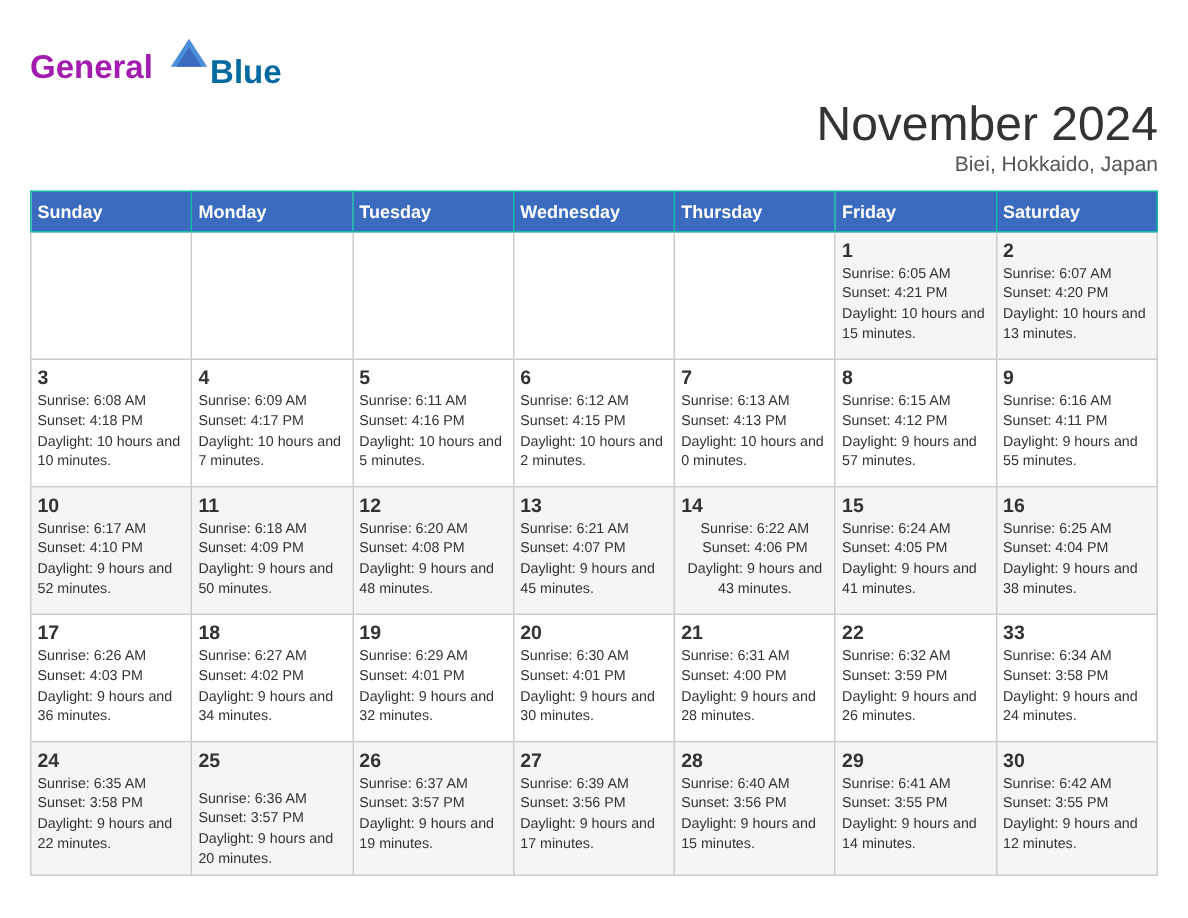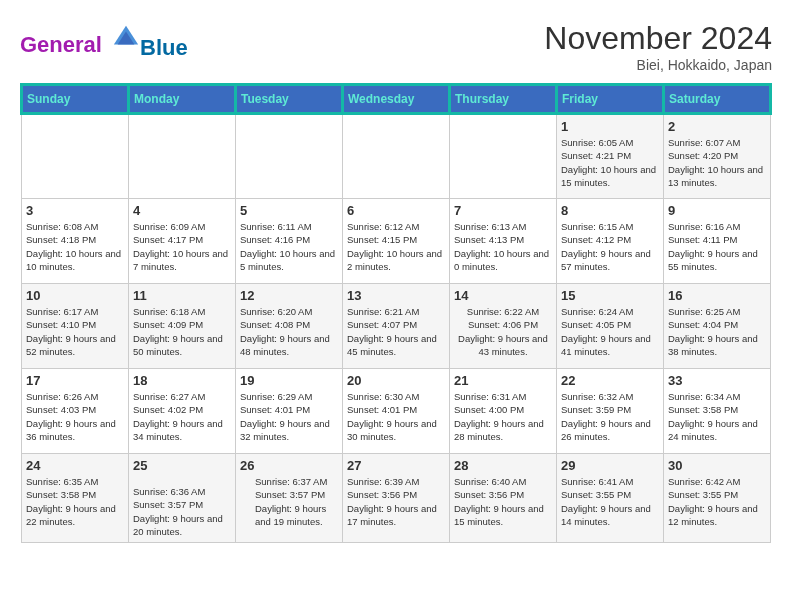--- a/index.html
+++ b/index.html
@@ -34,38 +34,39 @@
       height: 28px;
       margin-left: 4px;
     }
     .title-area {
       text-align: right;
     }
     .month-title {
       font-size: 32px;
       font-weight: normal;
       color: #333;
+      margin-top: 44px;
     }
     .location {
       font-size: 14px;
       color: #555;
     }
     table {
       width: 100%;
       border-collapse: collapse;
       table-layout: fixed;
     }
     thead tr th {
       background: #3a6bbf;
-      color: #5eead4;
+      color: #ffffff;
       font-size: 12px;
       font-weight: bold;
       padding: 6px 4px;
       text-align: left;
-      border: 3px solid #14b8a6;
+      border: 1px solid #14b8a6;
     }
     tbody tr td {
       border: 1px solid #ccc;
       vertical-align: top;
       padding: 4px;
       font-size: 10px;
       color: #333;
       height: 85px;
       background: #fff;
     }
@@ -283,21 +284,21 @@
 Daylight: 9 hours and 22 minutes.</div>
         </td>
         <td>
           <span class="day-number">25</span>
           <div class="day-info" style="white-space: pre-line; margin-top: 12px;">Sunrise: 6:36 AM
 Sunset: 3:57 PM
 Daylight: 9 hours and 20 minutes.</div>
         </td>
         <td>
           <span class="day-number">26</span>
-          <div class="day-info" style="white-space: pre-line; margin-left: 15px;">Sunrise: 6:37 AM
+          <div class="day-info" style="white-space: pre-line;">Sunrise: 6:37 AM
 Sunset: 3:57 PM
 Daylight: 9 hours and 19 minutes.</div>
         </td>
         <td>
           <span class="day-number">27</span>
           <div class="day-info" style="white-space: pre-line;">Sunrise: 6:39 AM
 Sunset: 3:56 PM
 Daylight: 9 hours and 17 minutes.</div>
         </td>
         <td>

